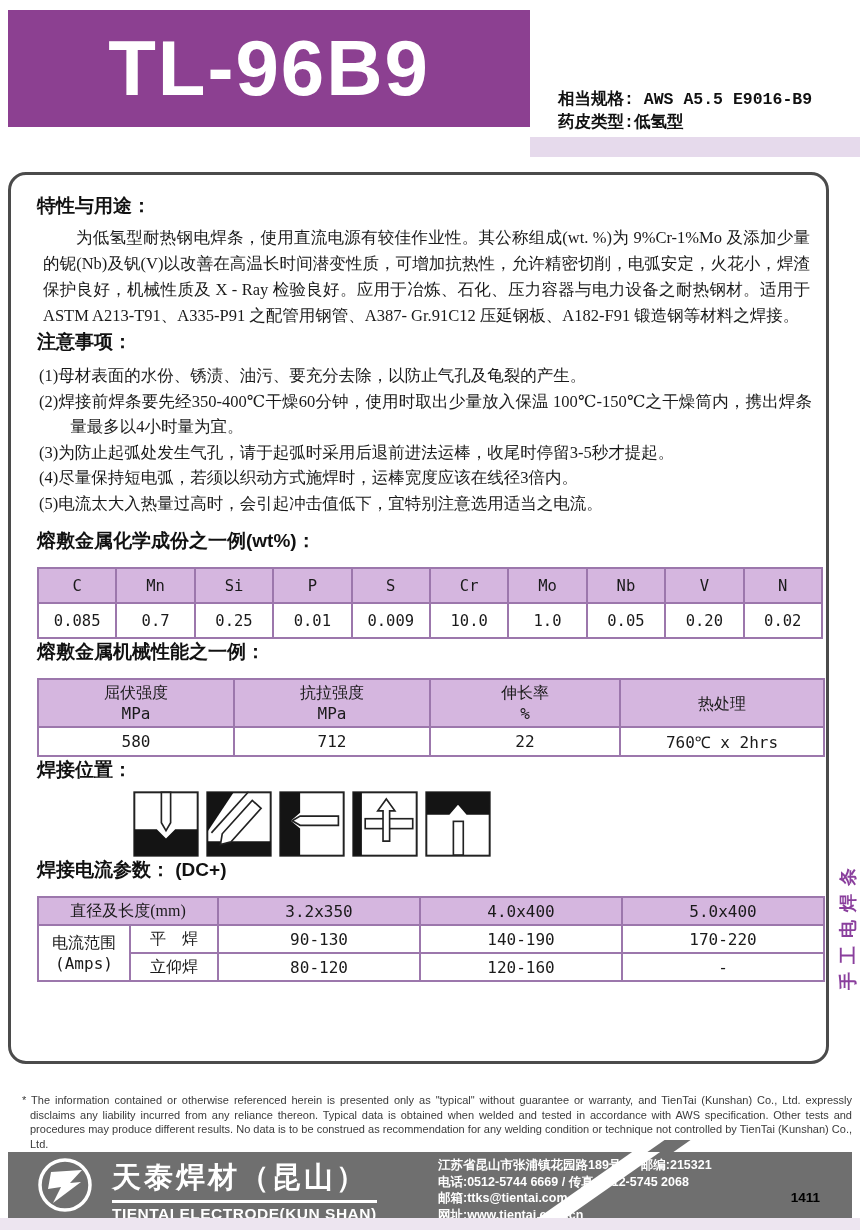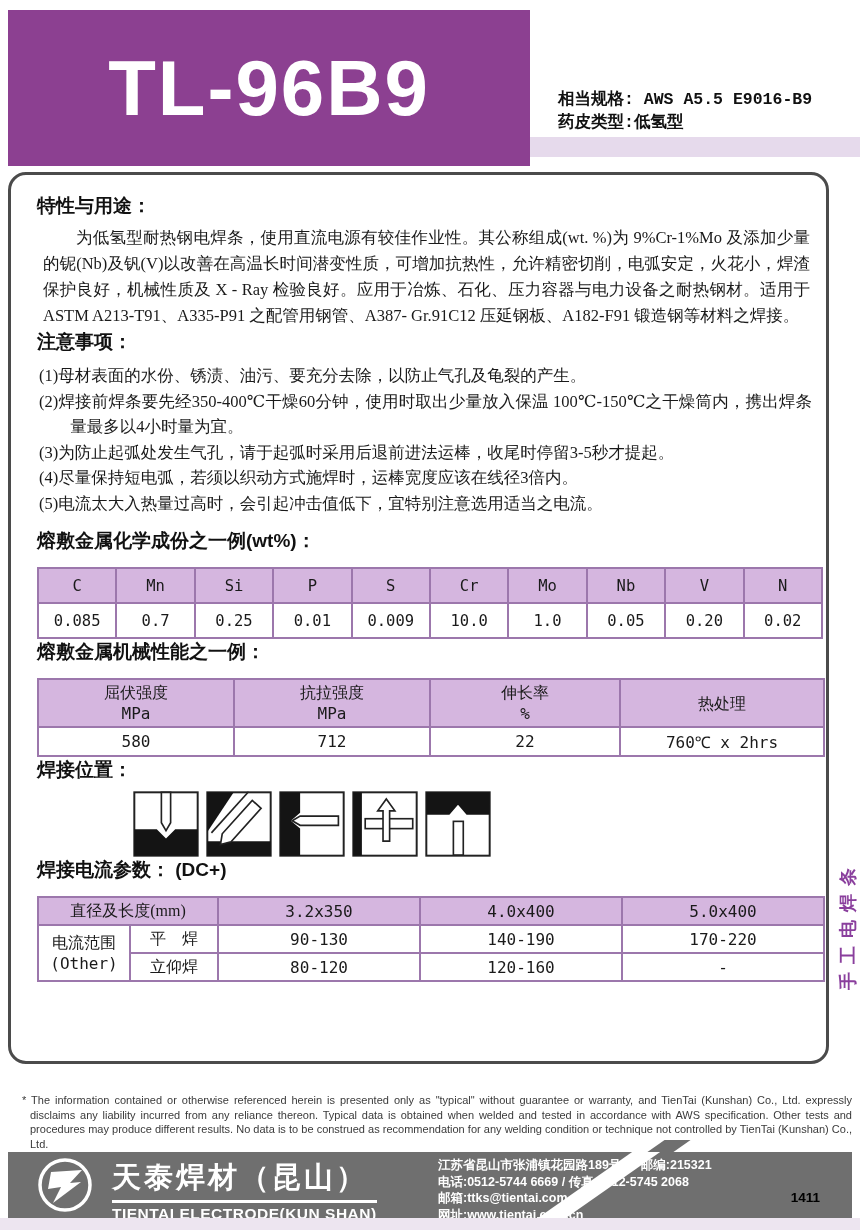--- a/index.html
+++ b/index.html
@@ -5,21 +5,21 @@
   html,body{margin:0;padding:0}
   body{
     width:860px;height:1230px;position:relative;background:#ffffff;
     font-family:"Liberation Serif","DejaVu Serif",serif;color:#1a1a1a;
     overflow:hidden;
   }
   .mono{font-family:"DejaVu Sans Mono","Liberation Mono",monospace}
 
   
   .header-block{
-    position:absolute;left:8px;top:10px;width:522px;height:156px;
+    position:absolute;left:8px;top:10px;width:522px;height:117px;
     background:#8c4091;display:flex;align-items:center;justify-content:center;
   }
   .model-title{
     color:#fff;font-size:78px;font-weight:bold;letter-spacing:2px;
     font-family:"Liberation Sans","DejaVu Sans",sans-serif;
   }
   .spec-block{
     position:absolute;left:558px;top:88px;font-weight:bold;font-size:16.5px;
     line-height:23px;color:#111;
     font-family:Liberation Mono, monospace;
@@ -236,21 +236,21 @@
     <tbody>
         <tr>
       <td class="hd" colspan="2">直径及长度(mm)</td>
       <td class="hd mono">3.2x350</td>
       <td class="hd mono">4.0x400</td>
       <td class="hd mono">5.0x400</td>
     </tr>
     <tr>
       <td rowspan="2">
         <div>电流范围</div>
-        <div class="mono">(Other)</div>
+        <div class="mono">(Amps)</div>
       </td>
       <td>平　焊</td>
       <td class="mono">90-130</td>
       <td class="mono">140-190</td>
       <td class="mono">170-220</td>
     </tr>
     <tr>
       <td>立仰焊</td>
       <td class="mono">80-120</td>
       <td class="mono">120-160</td>

